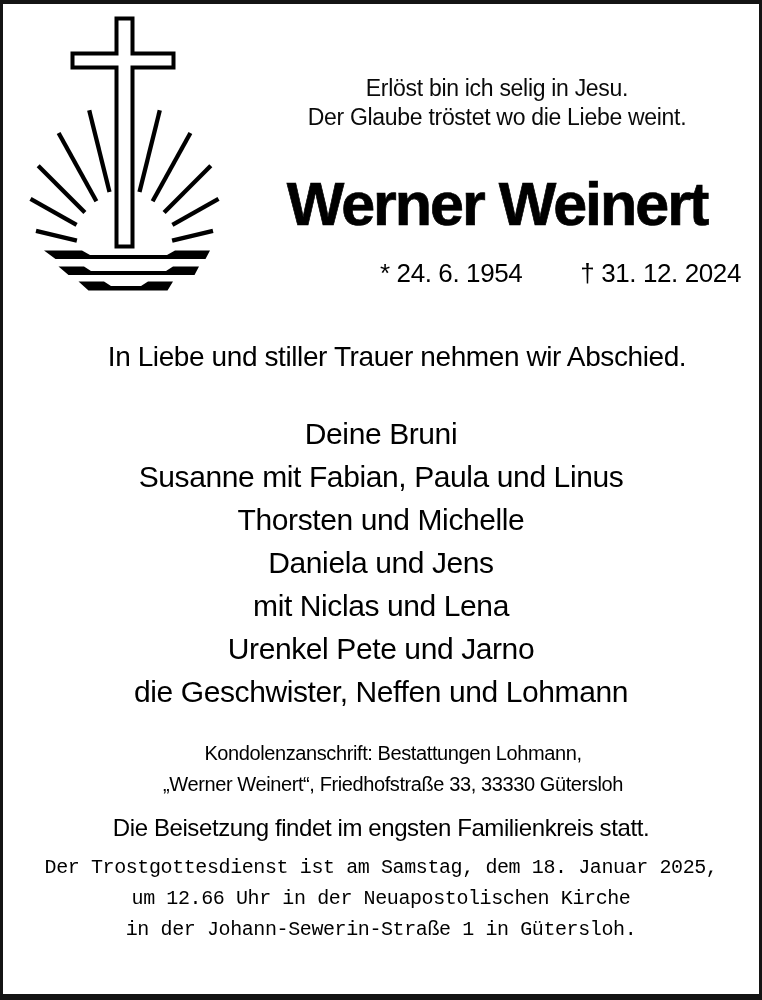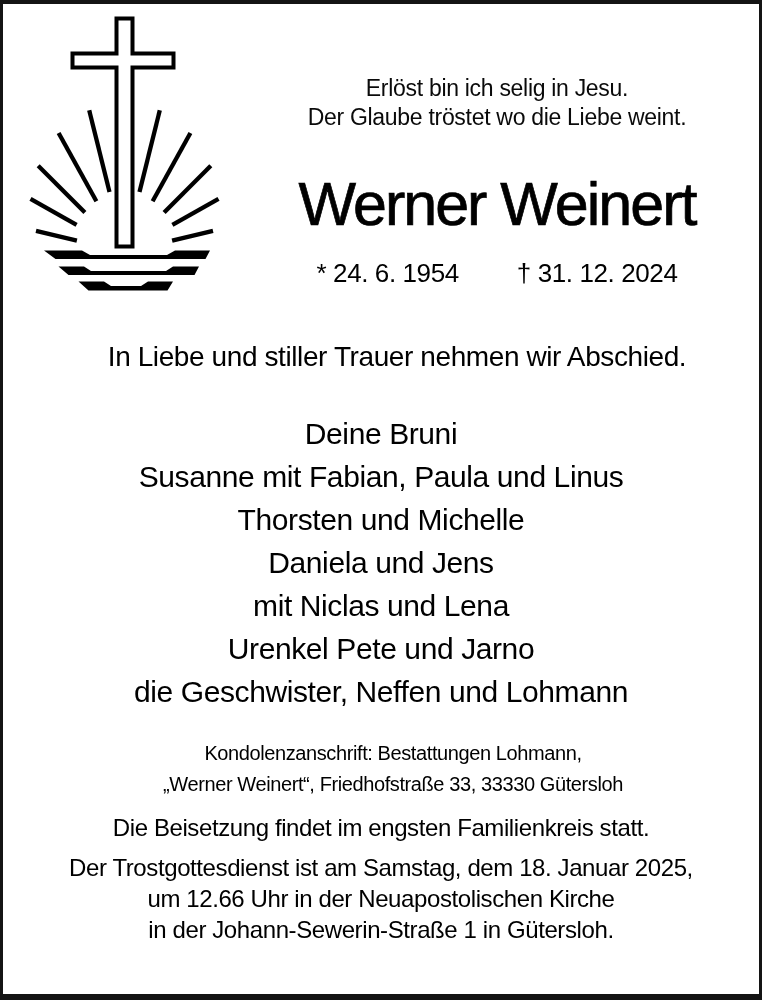--- a/index.html
+++ b/index.html
@@ -22,27 +22,27 @@
     text-align:center;
   }
   .verse{
     position:absolute;left:0;top:70px;width:100%;
     font-size:23px;line-height:29px;letter-spacing:-0.3px;
     color:#0a0a0a;
   }
   .name{
     position:absolute;left:0;top:166px;width:100%;
     font-size:61px;line-height:68px;letter-spacing:-2px;
-    font-weight:400;
+    font-weight:700;
     -webkit-text-stroke:0.7px #000;
     white-space:nowrap;
   }
   .dates{
     position:absolute;left:0;top:254px;width:100%;
-    display:flex;justify-content:center;gap:58px;
+    display:flex;justify-content:flex-end;gap:58px;
     font-size:26px;line-height:30px;letter-spacing:-0.4px;
   }
   
   .body-col{
     left:0;top:0;width:100%;
     padding-left:18px;box-sizing:border-box;
     text-align:center;
   }
   .farewell{
     position:absolute;left:0;top:338px;width:100%;
@@ -55,21 +55,21 @@
   .condolence{
     position:absolute;left:12px;top:734px;width:100%;
     font-size:20px;line-height:31px;letter-spacing:-0.4px;
   }
   .burial{
     position:absolute;left:0;top:808px;width:100%;
     font-size:24px;line-height:31px;letter-spacing:-0.4px;
   }
   .service{
     position:absolute;left:0;top:848px;width:100%;
-    font-size:24px;line-height:31px;letter-spacing:-0.4px;
+    font-size:20px;line-height:31px;letter-spacing:-0.4px;font-family:Liberation Mono, monospace;
   }
   .body-col > div{pointer-events:none;}
   .emblem-svg{position:absolute;left:0;top:0;}
 </style>
 </head>
 <body>
 
 <div class="page">
 
   <svg class="emblem-svg" width="260" height="320" viewBox="20 20 260 320" xmlns="http://www.w3.org/2000/svg">

